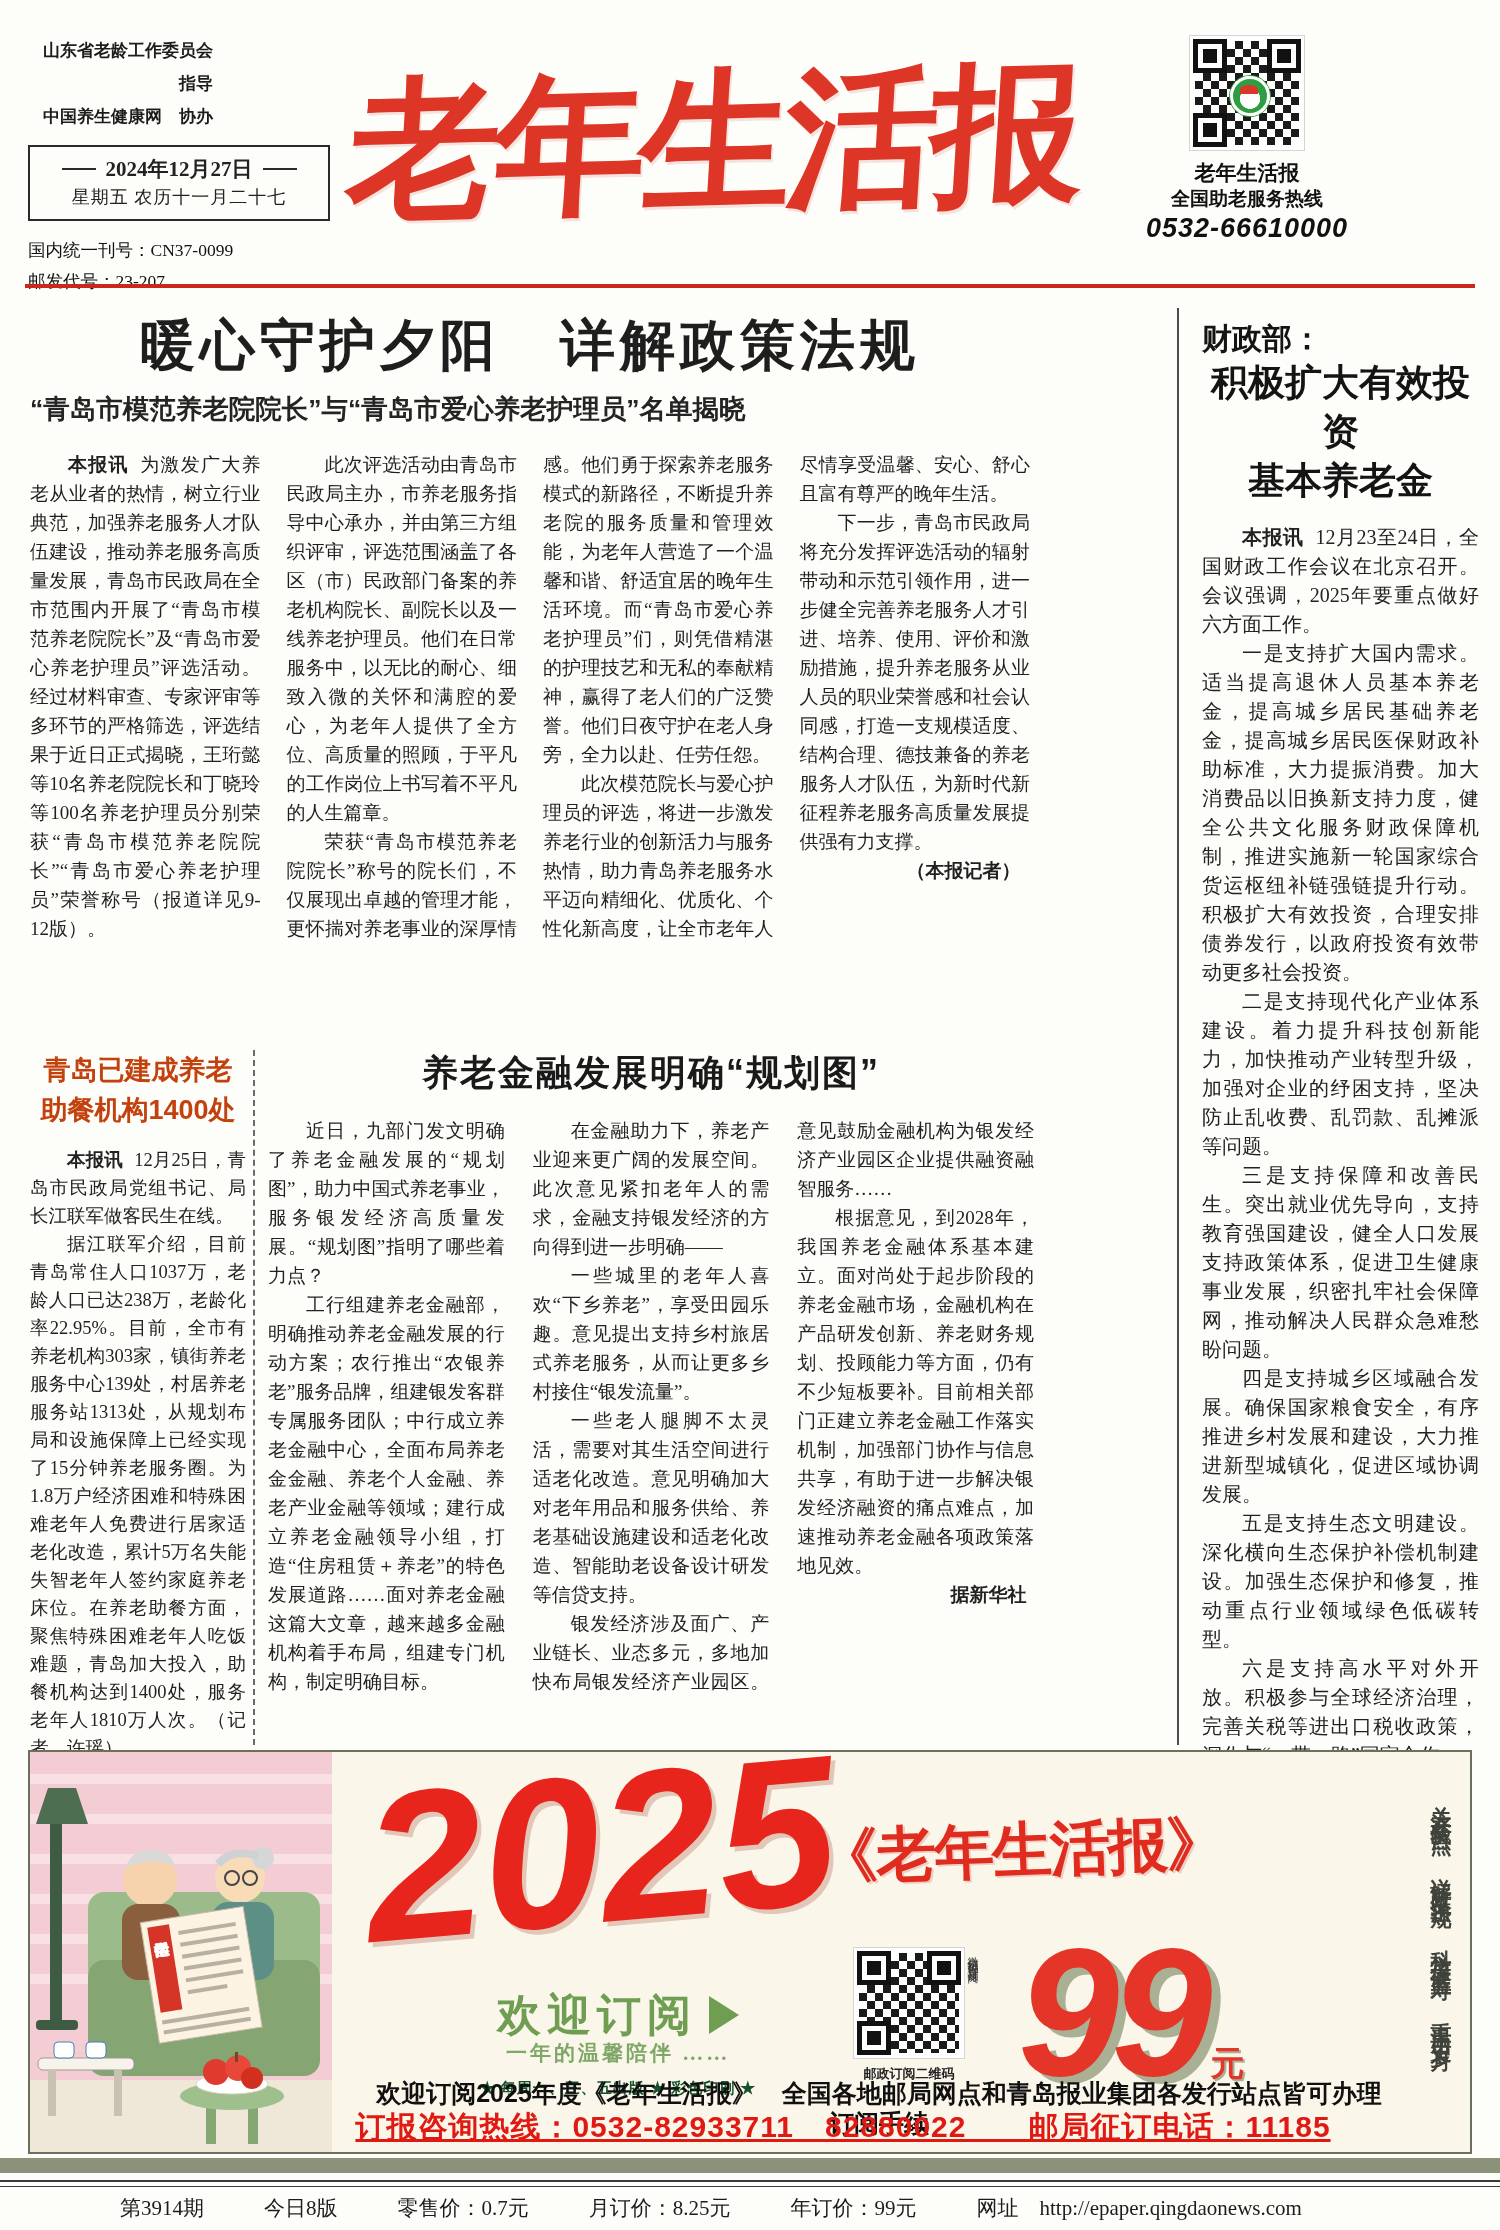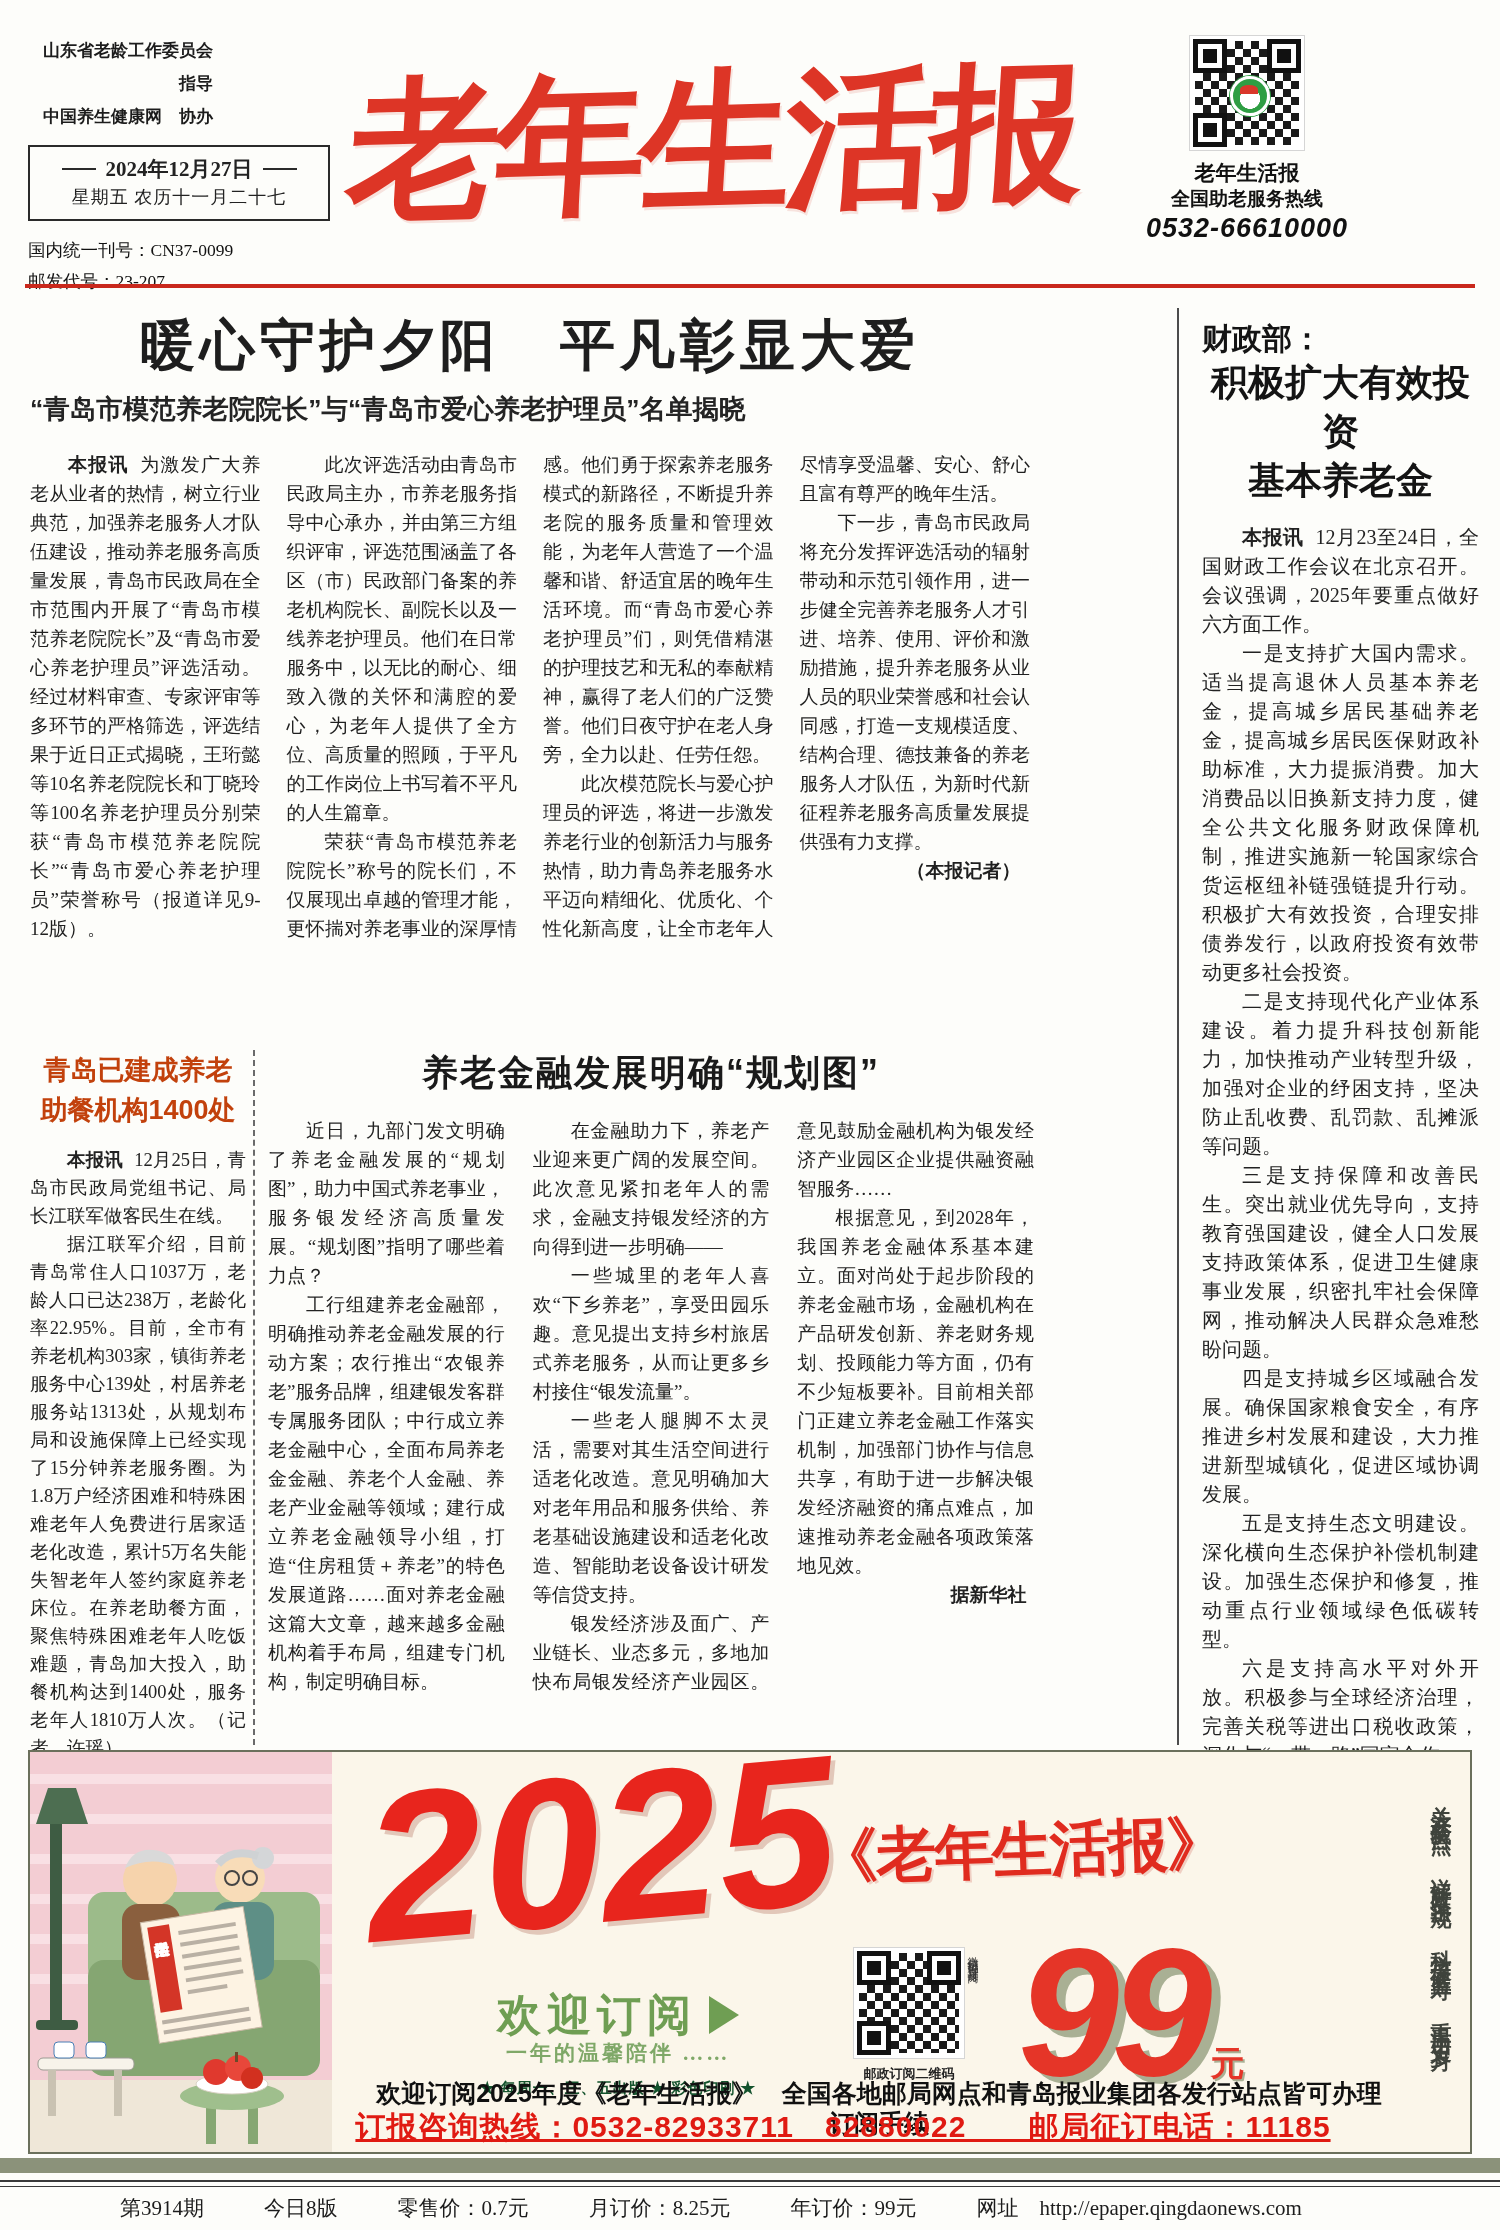--- a/index.html
+++ b/index.html
@@ -132,21 +132,21 @@
     <div class="hqr-t1">老年生活报</div>
     <div class="hqr-t2">全国助老服务热线</div>
     <div class="hqr-phone">0532-66610000</div>
   </div>
 
   <div class="redrule"></div>
   <div class="vline"></div>
   <div class="vdash"></div>
 
   <div class="main-art">
-    <div class="headline">暖心守护夕阳　平凡彰显大爱</div>
+    <div class="headline">暖心守护夕阳　详解政策法规</div>
     <div class="subhead">“青岛市模范养老院院长”与“青岛市爱心养老护理员”名单揭晓</div>
     <div class="cols4">
       <p class="para"><b class="lead">本报讯</b><span>为激发广大养老从业者的热情，树立行业典范，加强养老服务人才队伍建设，推动养老服务高质量发展，青岛市民政局在全市范围内开展了“青岛市模范养老院院长”及“青岛市爱心养老护理员”评选活动。经过材料审查、专家评审等多环节的严格筛选，评选结果于近日正式揭晓，王珩懿等10名养老院院长和丁晓玲等100名养老护理员分别荣获“青岛市模范养老院院长”“青岛市爱心养老护理员”荣誉称号（报道详见9-12版）。</span></p>
       <p class="para">此次评选活动由青岛市民政局主办，市养老服务指导中心承办，并由第三方组织评审，评选范围涵盖了各区（市）民政部门备案的养老机构院长、副院长以及一线养老护理员。他们在日常服务中，以无比的耐心、细致入微的关怀和满腔的爱心，为老年人提供了全方位、高质量的照顾，于平凡的工作岗位上书写着不平凡的人生篇章。</p>
       <p class="para">荣获“青岛市模范养老院院长”称号的院长们，不仅展现出卓越的管理才能，更怀揣对养老事业的深厚情感。他们勇于探索养老服务模式的新路径，不断提升养老院的服务质量和管理效能，为老年人营造了一个温馨和谐、舒适宜居的晚年生活环境。而“青岛市爱心养老护理员”们，则凭借精湛的护理技艺和无私的奉献精神，赢得了老人们的广泛赞誉。他们日夜守护在老人身旁，全力以赴、任劳任怨。</p>
       <p class="para">此次模范院长与爱心护理员的评选，将进一步激发养老行业的创新活力与服务热情，助力青岛养老服务水平迈向精细化、优质化、个性化新高度，让全市老年人尽情享受温馨、安心、舒心且富有尊严的晚年生活。</p>
       <p class="para">下一步，青岛市民政局将充分发挥评选活动的辐射带动和示范引领作用，进一步健全完善养老服务人才引进、培养、使用、评价和激励措施，提升养老服务从业人员的职业荣誉感和社会认同感，打造一支规模适度、结构合理、德技兼备的养老服务人才队伍，为新时代新征程养老服务高质量发展提供强有力支撑。</p>
       <p class="byline">（本报记者）</p>
     </div>
   </div>

